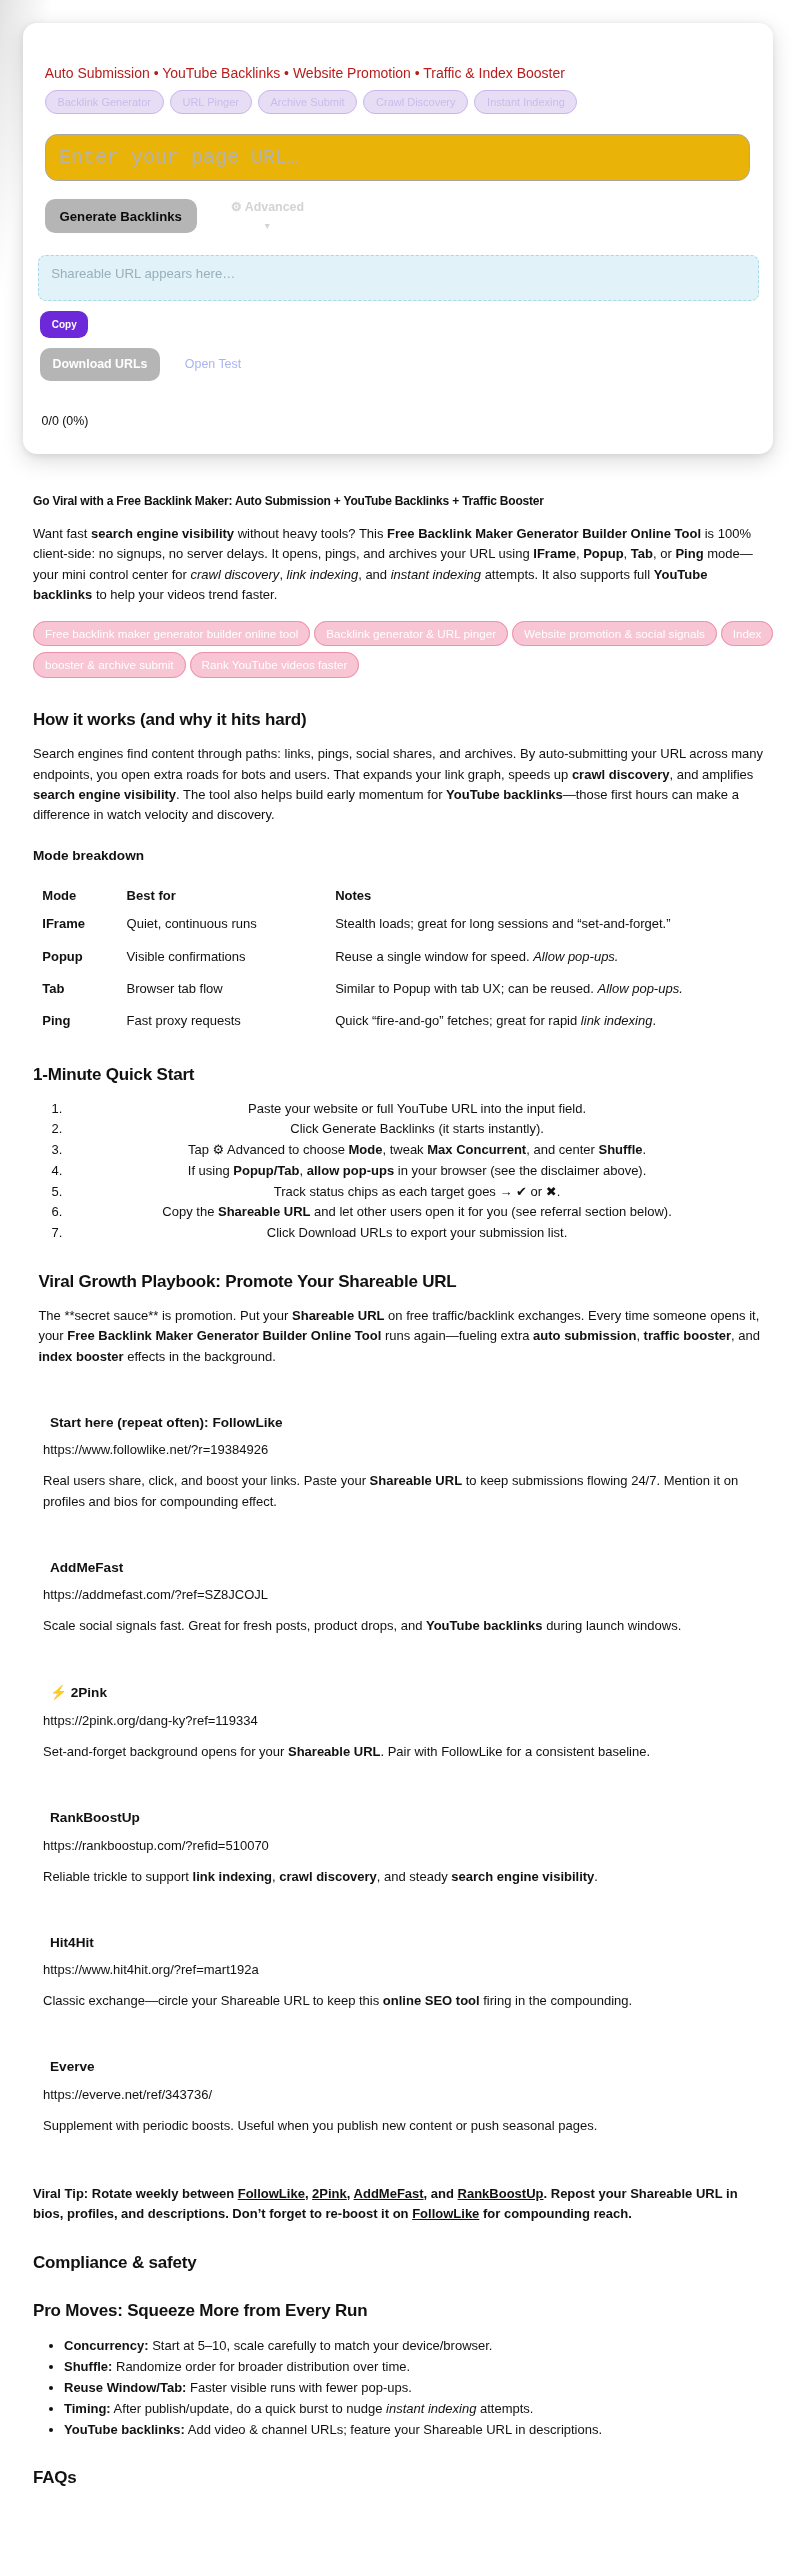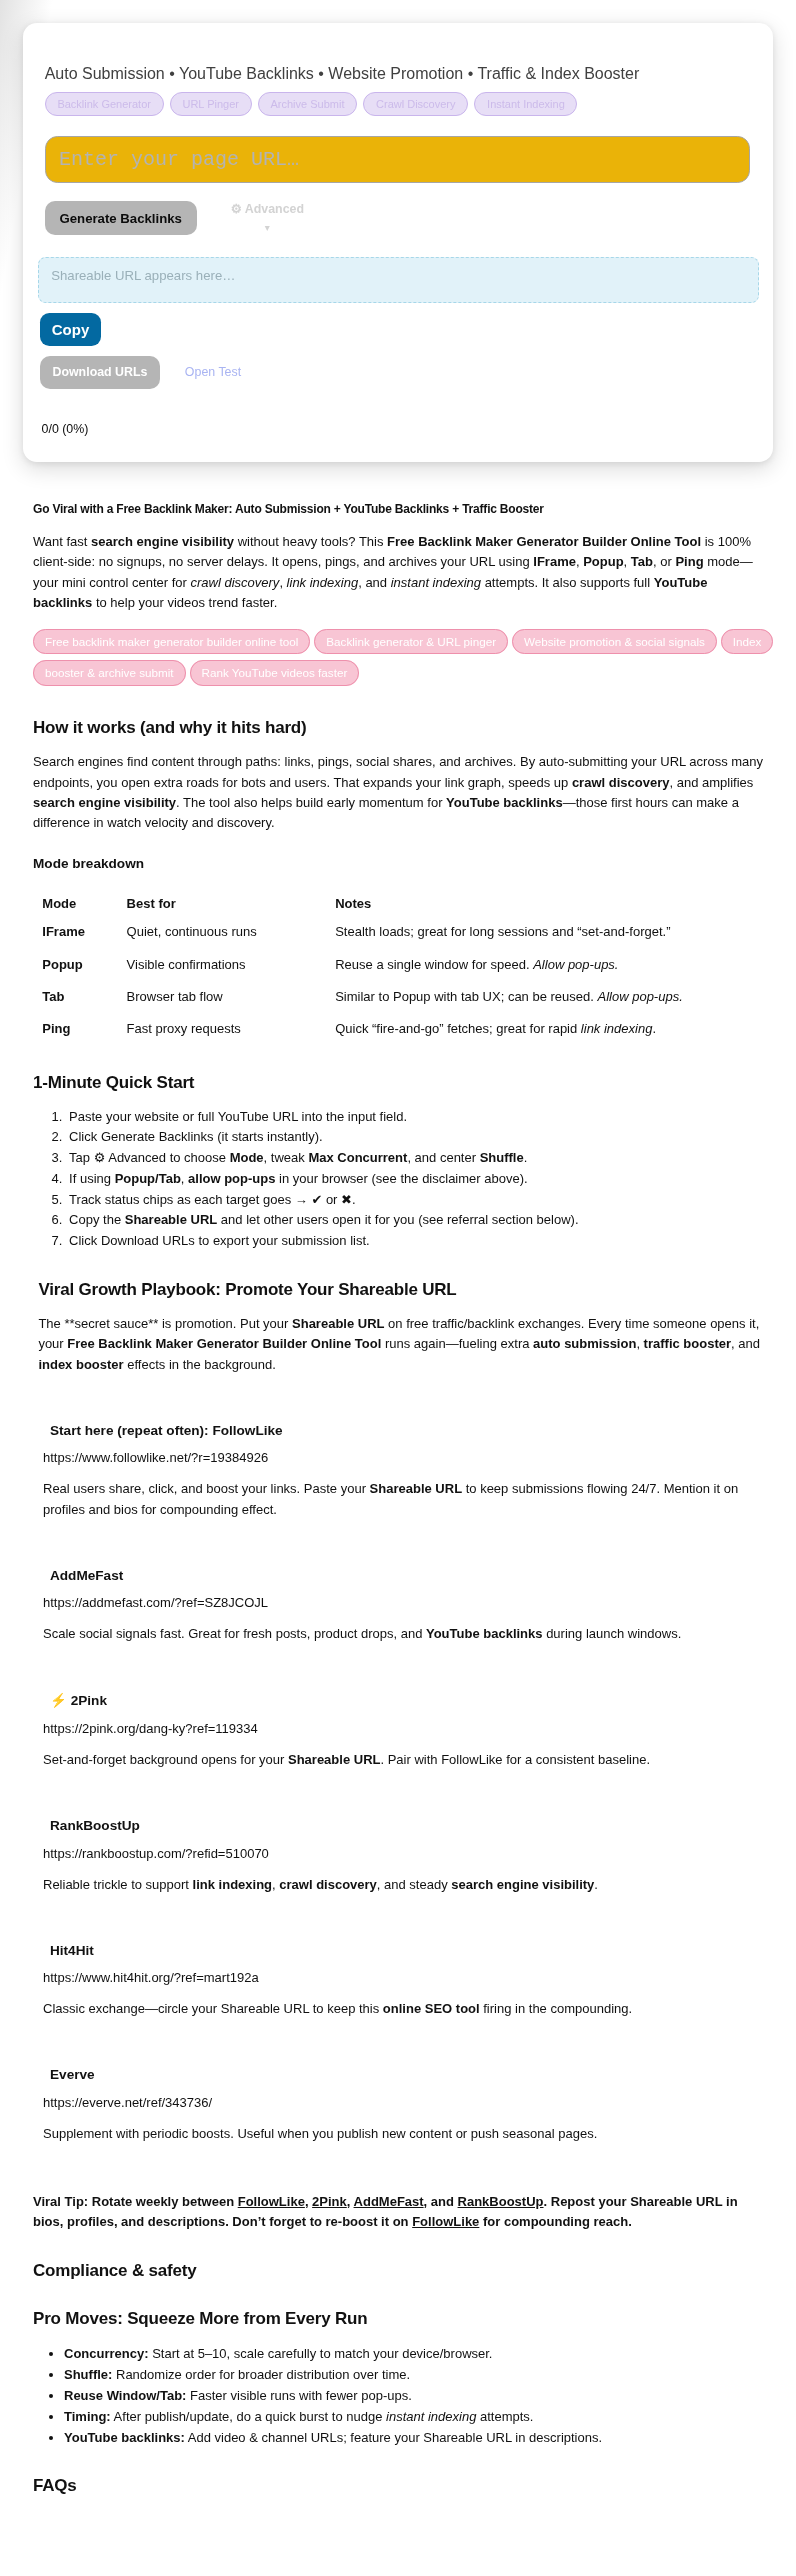--- a/index.html
+++ b/index.html
@@ -1,50 +1,50 @@
 <!DOCTYPE html>
 <html style="font-size:12.4px"><head>
 <meta charset="utf-8">
 <style>
   html,body{margin:0;padding:0;background:#ffffff;}
   body{width:796px;font-family:"Liberation Sans",sans-serif;color:#111;-webkit-font-smoothing:antialiased;}
   .hero-wrap{padding:23px 23px 7.8px 23px;background:linear-gradient(100deg,#e2e2e2 0%,rgba(255,255,255,0) 6%);}
   .card{background:#fff;border-radius:14px;box-shadow:0 6.2px 22px rgba(0,0,0,.14),0 1.6px 6.2px rgba(0,0,0,.08);padding:22px 14px 26.4px 12.4px;}
-  .tagline{font-size:16px;color:#404040;margin:20px 0 9.3px 9.3px;}
+  .tagline{font-size:14px;color:#b91c1c;margin:20px 0 9.3px 9.3px;}
   .pill-row{display:flex;flex-wrap:wrap;gap:6.2px;margin:0 0 0 9.3px;}
   .pill{background:#e7def6;border:0.8px solid #c9b5ec;color:#ccbbea;border-radius:777px;padding:4.7px 11.7px;font-size:11px;white-space:nowrap;}
   .url-input{display:block;box-sizing:border-box;width:calc(100% - 18.7px);margin:20px 0 0 9.3px;border:1.6px solid #a6a6a6;border-radius:12.4px;padding:11px 13.2px;font-size:20px;font-family:Liberation Mono, monospace;color:#333;background:#eab308;outline:none;}
   .url-input::placeholder{color:#b3b3b3;}
   .controls-row{display:flex;align-items:flex-start;margin:18.7px 0 0 9.3px;}
   .btn{font-family:"Liberation Sans",sans-serif;border:none;cursor:pointer;}
   .generate-btn{background:#b5b5b5;color:#0c0c0c;font-weight:bold;font-size:13.2px;border-radius:10px;padding:9.3px 14.8px;}
   .advanced{margin-left:34px;text-align:center;color:#d3d3d3;font-weight:bold;cursor:pointer;}
   .advanced .adv-label{font-size:12.4px;}
   .advanced .chev{font-size:8.6px;margin-top:6.2px;color:#d3d3d3;}
   .share-box{margin:22px 0 0 3.1px;background:#e1f2f9;border:0.8px dashed #a7d7e9;border-radius:7.8px;padding:10px 11.7px 19.4px 11.7px;color:#9ab0b9;font-size:13.2px;}
-  .copy-btn{margin:10px 0 0 4.7px;background:#0369a1;color:#fff;font-weight:bold;font-size:15px;border-radius:9.3px;padding:7.8px 11.7px;}
+  .copy-btn{margin:10px 0 0 4.7px;background:#6d28d9;color:#fff;font-weight:bold;font-size:10px;border-radius:9.3px;padding:7.8px 11.7px;}
   .dl-row{display:flex;align-items:center;gap:25px;margin:10px 0 0 4.7px;}
   .dl-btn{background:#b5b5b5;color:#fff;font-weight:bold;font-size:12.4px;border-radius:10px;padding:9.3px 12.4px;}
   .open-test{color:#a9b4f2;font-size:12.4px;text-decoration:none;}
   .progress{margin:33px 0 0 6.2px;font-size:12.4px;color:#0c0c0c;}
 
   .content{padding:4.7px 31px 47px 33px;}
   .content h1{font-size:12px;font-weight:bold;margin:28px 0 15.6px 0;letter-spacing:-0.2px;}
   .content h2{font-size:17px;font-weight:bold;margin:28px 0 14px 0;letter-spacing:-0.2px;}
   .content h3{font-size:13.6px;font-weight:bold;margin:23px 0 11px 0;}
   .content p{font-size:13px;line-height:1.56;margin:0 0 14px 0;}
   .kpill-wrap{line-height:2.55;margin:3.1px 0 7.8px 0;max-width:735px;}
   .kpill{background:rgba(244,158,184,.6);border:1.2px solid #ee90ac;color:#fff;border-radius:14px;padding:5.4px 11px;font-size:11.7px;margin-right:3.9px;-webkit-box-decoration-break:clone;box-decoration-break:clone;}
   table.modes{border-collapse:collapse;margin:20px 0 7.8px 9.3px;}
   table.modes th{font-size:13px;text-align:left;font-weight:bold;padding:4.7px 0;}
   table.modes td{font-size:13px;padding:8.6px 0;vertical-align:top;}
   table.modes .c1{width:75px;padding-right:9.3px;}
   table.modes .c2{width:193px;padding-right:15.6px;}
   ol.steps{margin:14px 0 18.7px 0;padding-left:33px;}
-  ol.steps li{font-size:13px;line-height:1.6;padding-left:3.1px;}
+  ol.steps li{font-size:13px;line-height:1.6;padding-left:3.1px;text-align:center;}
   ul.bullets{margin:12.4px 0 20px 0;padding-left:31px;}
   ul.bullets li{font-size:13px;line-height:1.62;}
   .playbook{margin-top:6.2px;}
   .pb-card{margin:48px 0 48px 10px;}
   .pb-card h3{margin:0 0 12.4px 7px;font-size:13.6px;}
   .card-url{display:inline-block;font-size:13px;text-decoration:none;margin:0 0 14px 0;}
   .teal-link{color:#8ce6d2;}
   .content a{color:inherit;text-decoration:none;}
   .viral-tip{margin:51px 0 7.8px 11.7px;font-size:13px;line-height:1.62;font-weight:bold;}
   .rich a[data-name="inline-link"]{cursor:pointer;}

